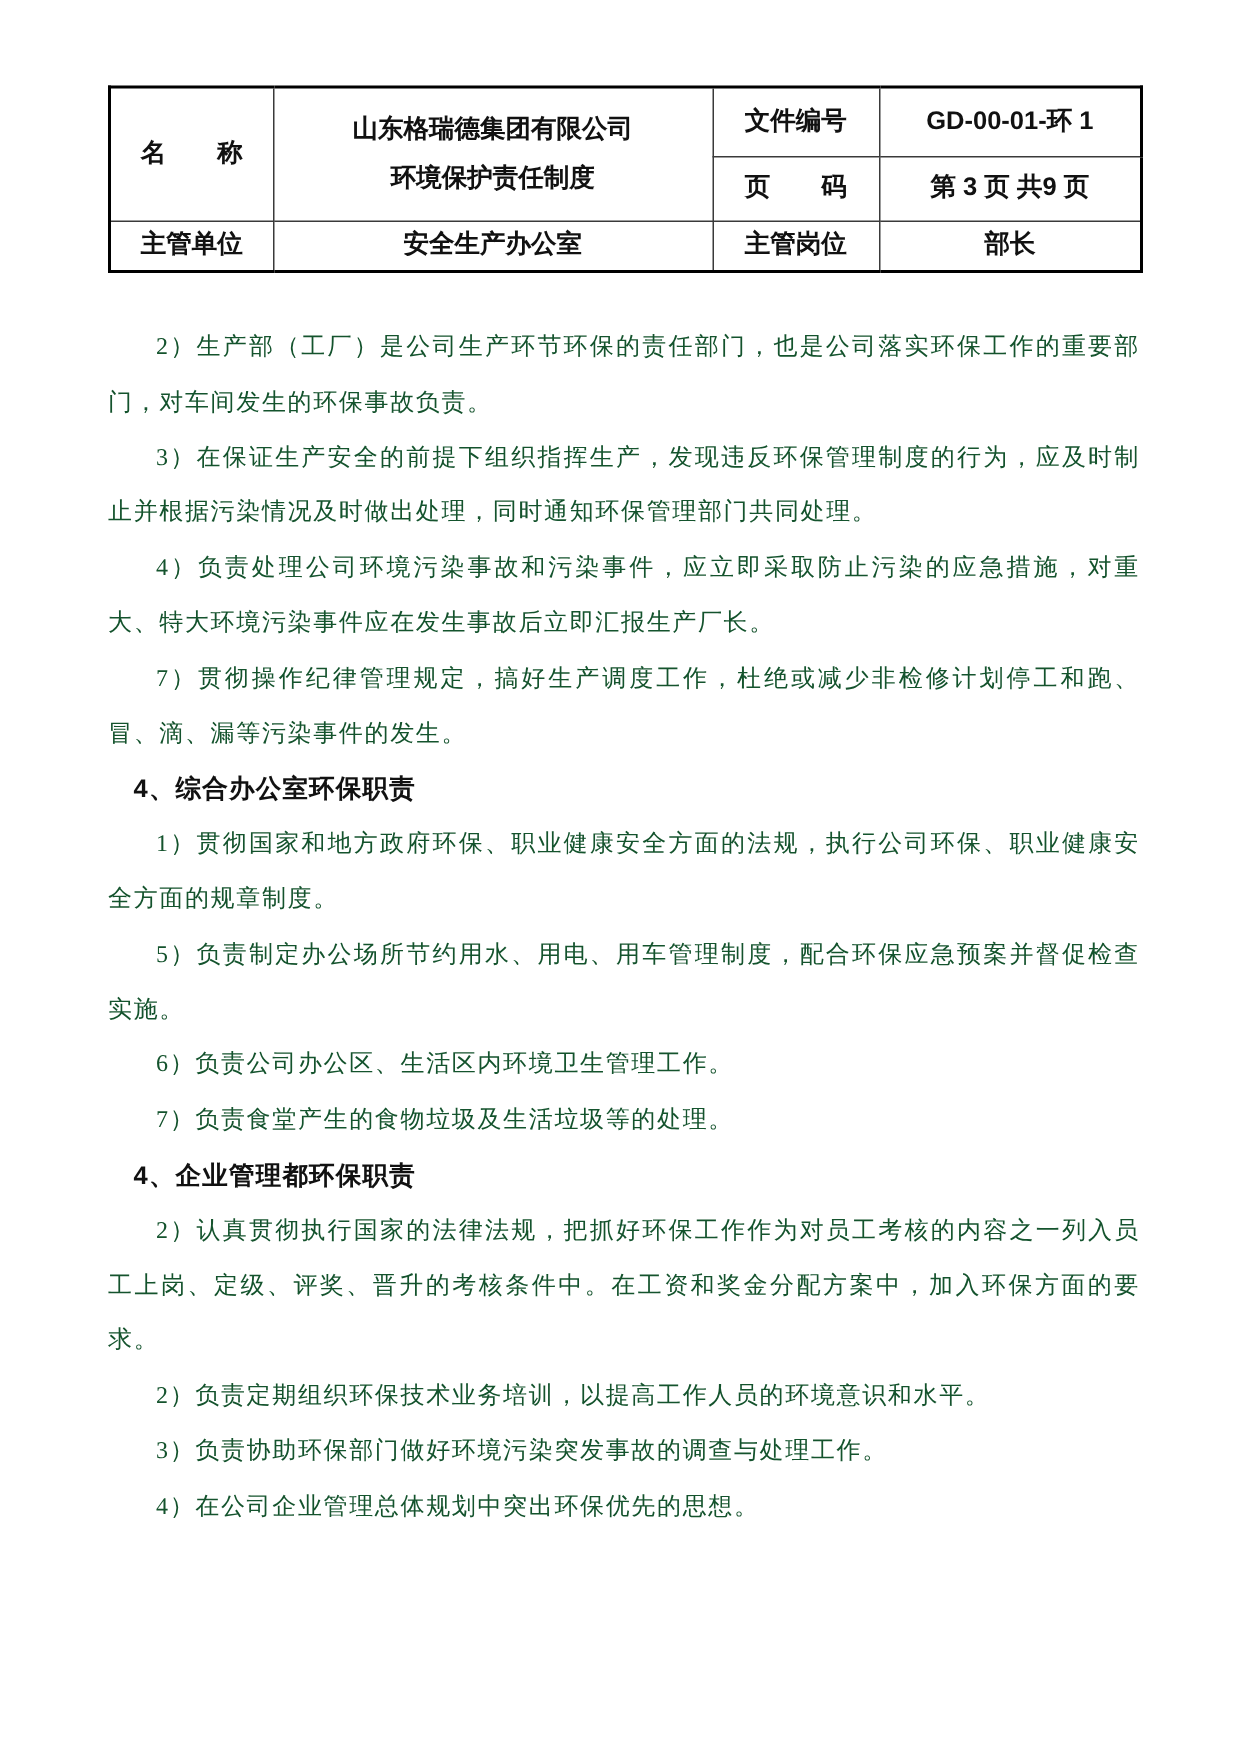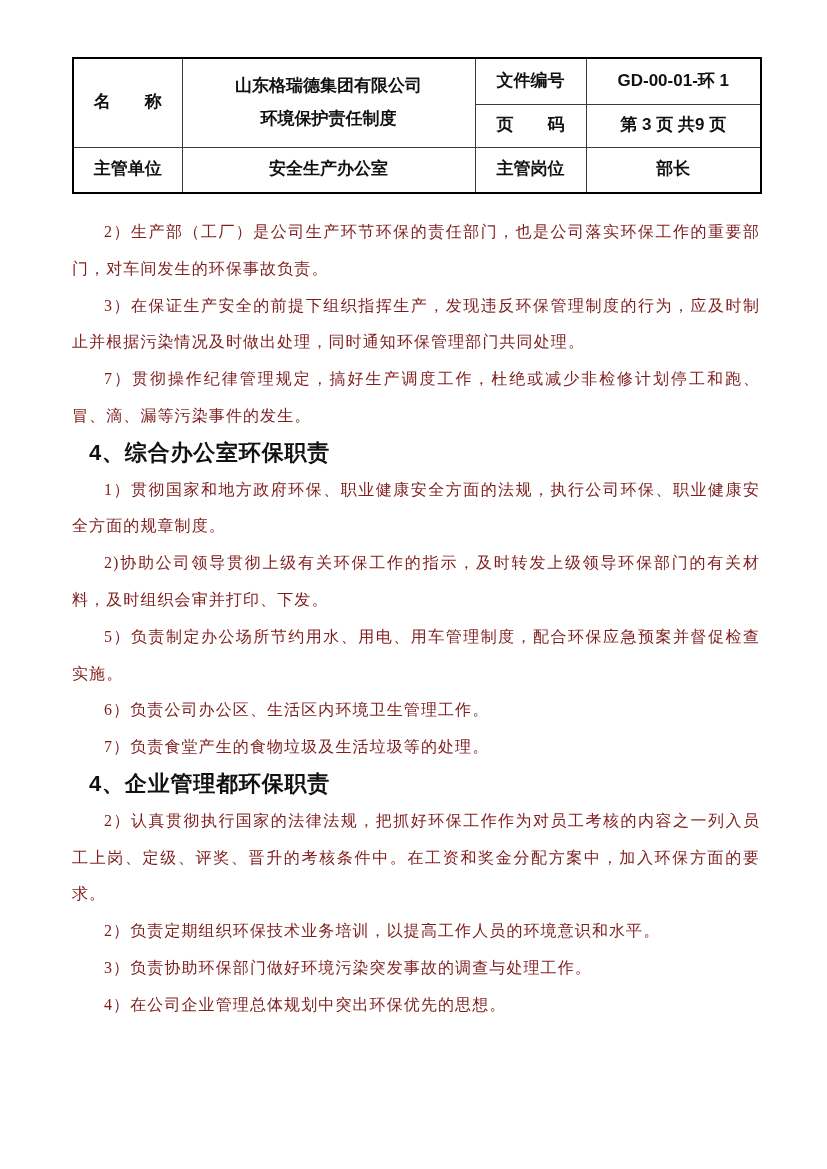--- a/index.html
+++ b/index.html
@@ -52,26 +52,26 @@
     top: 214px;
     width: 688px;
   }
   .doc-body p {
     margin: 0;
     font-size: 16px;
     line-height: 36.8px;
     letter-spacing: 1.1px;
     text-align: justify;
     text-indent: 32px;
-    color: #7f1d1d;
+    color: #14532d;
   }
   .doc-body p.section-heading {
     font-family: "Liberation Sans", "DejaVu Sans", sans-serif;
     font-weight: bold;
-    font-size: 22px;
+    font-size: 17px;
     color: #111111;
     text-indent: 17px;
     letter-spacing: 0.8px;
     text-align: left;
   }
 </style>
 </head>
 <body>
 
 <div class="page">
@@ -90,36 +90,36 @@
         <span class="title-line">山东格瑞德集团有限公司</span>
         <span class="title-line">环境保护责任制度</span>
       </td>
       <td class="outer-t">文件编号</td>
       <td class="outer-t outer-r">GD-00-01-环 1</td>
     </tr>
     <tr style="height:43px">
       <td>页　　码</td>
       <td class="outer-r">第 3 页 共9 页</td>
     </tr>
-    <tr style="height:46px">
+    <tr style="height:34px">
       <td class="outer-l outer-b">主管单位</td>
       <td class="outer-b">安全生产办公室</td>
       <td class="outer-b">主管岗位</td>
       <td class="outer-b outer-r">部长</td>
     </tr>
   </tbody>
     </table>
 
   <div class="doc-body">
     <p>2）生产部（工厂）是公司生产环节环保的责任部门，也是公司落实环保工作的重要部门，对车间发生的环保事故负责。</p>
     <p>3）在保证生产安全的前提下组织指挥生产，发现违反环保管理制度的行为，应及时制止并根据污染情况及时做出处理，同时通知环保管理部门共同处理。</p>
+    <p>4）负责处理公司环境污染事故和污染事件，应立即采取防止污染的应急措施，对重大、特大环境污染事件应在发生事故后立即汇报生产厂长。</p>
     <p>7）贯彻操作纪律管理规定，搞好生产调度工作，杜绝或减少非检修计划停工和跑、冒、滴、漏等污染事件的发生。</p>
     <p class="section-heading">4、综合办公室环保职责</p>
     <p>1）贯彻国家和地方政府环保、职业健康安全方面的法规，执行公司环保、职业健康安全方面的规章制度。</p>
-    <p>2)协助公司领导贯彻上级有关环保工作的指示，及时转发上级领导环保部门的有关材料，及时组织会审并打印、下发。</p>
     <p>5）负责制定办公场所节约用水、用电、用车管理制度，配合环保应急预案并督促检查实施。</p>
     <p>6）负责公司办公区、生活区内环境卫生管理工作。</p>
     <p>7）负责食堂产生的食物垃圾及生活垃圾等的处理。</p>
     <p class="section-heading">4、企业管理都环保职责</p>
     <p>2）认真贯彻执行国家的法律法规，把抓好环保工作作为对员工考核的内容之一列入员工上岗、定级、评奖、晋升的考核条件中。在工资和奖金分配方案中，加入环保方面的要求。</p>
     <p>2）负责定期组织环保技术业务培训，以提高工作人员的环境意识和水平。</p>
     <p>3）负责协助环保部门做好环境污染突发事故的调查与处理工作。</p>
     <p>4）在公司企业管理总体规划中突出环保优先的思想。</p>
   </div>
 

